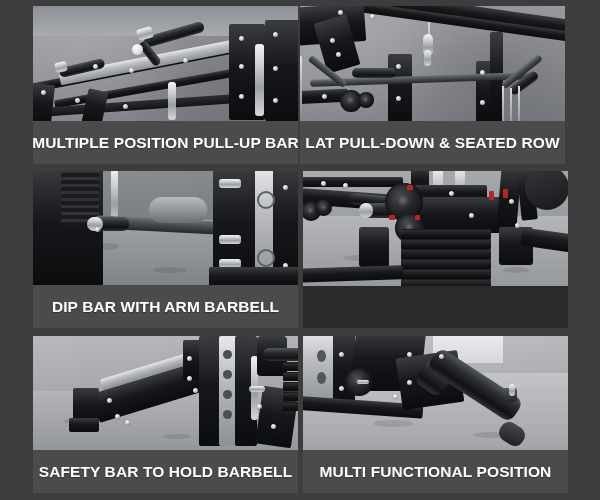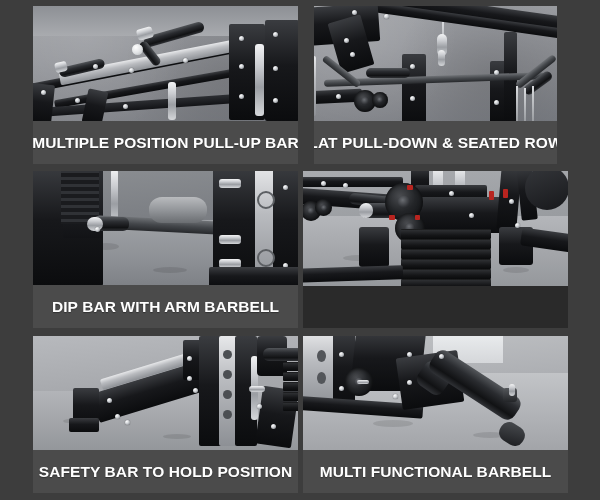--- a/index.html
+++ b/index.html
@@ -180,21 +180,21 @@
       <div class="bolt" style="left:90px;top:98px;"></div>
       <div class="bolt" style="left:60px;top:58px;"></div>
       <div class="bolt" style="left:96px;top:62px;"></div>
       <div class="bolt" style="left:150px;top:52px;"></div>
     </div>
     <div class="caption-band">
       <span class="caption-text">MULTIPLE POSITION PULL-UP BAR</span>
     </div>
   </div>
 
-  <div class="panel" style="left:314px; top:6px; width:243px; height:158px;">
+  <div class="panel" style="left:300px; top:6px; width:265px; height:158px;">
     <div class="photo">
       <div class="wall"></div>
       <div class="bar" style="left:-20px;top:-6px;width:300px;height:16px;transform:rotate(8deg);"></div>
       <div class="bar" style="left:-20px;top:6px;width:300px;height:10px;transform:rotate(8deg);"></div>
       <div class="bar" style="left:-25px;top:0px;width:90px;height:38px;transform:rotate(-4deg);"></div>
       <div class="bar" style="left:20px;top:12px;width:34px;height:52px;transform:rotate(-16deg);"></div>
       <div class="bar" style="left:88px;top:48px;width:24px;height:70px;"></div>
       <div class="bar" style="left:176px;top:55px;width:16px;height:62px;"></div>
       <div class="bar" style="left:190px;top:26px;width:13px;height:90px;"></div>
       <div class="cable" style="left:128px;top:16px;height:34px;"></div>
@@ -351,21 +351,21 @@
       <div class="bolt" style="left:74px;top:62px;"></div>
       <div class="bolt" style="left:82px;top:78px;"></div>
       <div class="bolt" style="left:92px;top:84px;"></div>
       <div class="bolt" style="left:154px;top:20px;"></div>
       <div class="bolt" style="left:154px;top:40px;"></div>
       <div class="bolt" style="left:160px;top:52px;"></div>
       <div class="bolt" style="left:224px;top:68px;"></div>
       <div class="bolt" style="left:238px;top:88px;"></div>
     </div>
     <div class="caption-band">
-      <span class="caption-text">SAFETY BAR TO HOLD POSITION</span>
+      <span class="caption-text">SAFETY BAR TO HOLD BARBELL</span>
     </div>
   </div>
 
   <div class="panel" style="left:303px; top:336px; width:265px; height:157px;">
     <div class="photo">
       <div class="wall" style="background:linear-gradient(175deg,#bfc1c4 0%,#acaeb2 45%,#9da0a4 100%);"></div>
       <div class="floor" style="height:78px;background:linear-gradient(180deg,#c2c4c7 0%,#b0b2b6 55%,#a2a4a8 100%);"></div>
       <div class="speck" style="left:70px;top:84px;width:40px;height:7px;"></div>
       <div class="speck" style="left:170px;top:96px;width:34px;height:6px;"></div>
       <div style="position:absolute;left:130px;top:-5px;width:70px;height:32px;background:linear-gradient(180deg,#eceef0,#d5d7da);"></div>
@@ -386,17 +386,17 @@
       <div style="position:absolute;left:200px;top:52px;width:14px;height:14px;border-radius:3px;background:linear-gradient(180deg,#54575b,#232528);"></div>
       <div class="chrome" style="left:206px;top:48px;width:6px;height:12px;border-radius:3px;"></div>
       <div class="bolt" style="left:104px;top:16px;"></div>
       <div class="bolt" style="left:136px;top:18px;"></div>
       <div class="bolt" style="left:104px;top:44px;"></div>
       <div class="bolt" style="left:90px;top:58px;"></div>
       <div class="bolt" style="left:36px;top:50px;"></div>
       <div class="bolt" style="left:36px;top:16px;"></div>
     </div>
     <div class="caption-band">
-      <span class="caption-text">MULTI FUNCTIONAL BARBELL</span>
+      <span class="caption-text">MULTI FUNCTIONAL POSITION</span>
     </div>
   </div>
 
 </div>
 
 </body></html>

